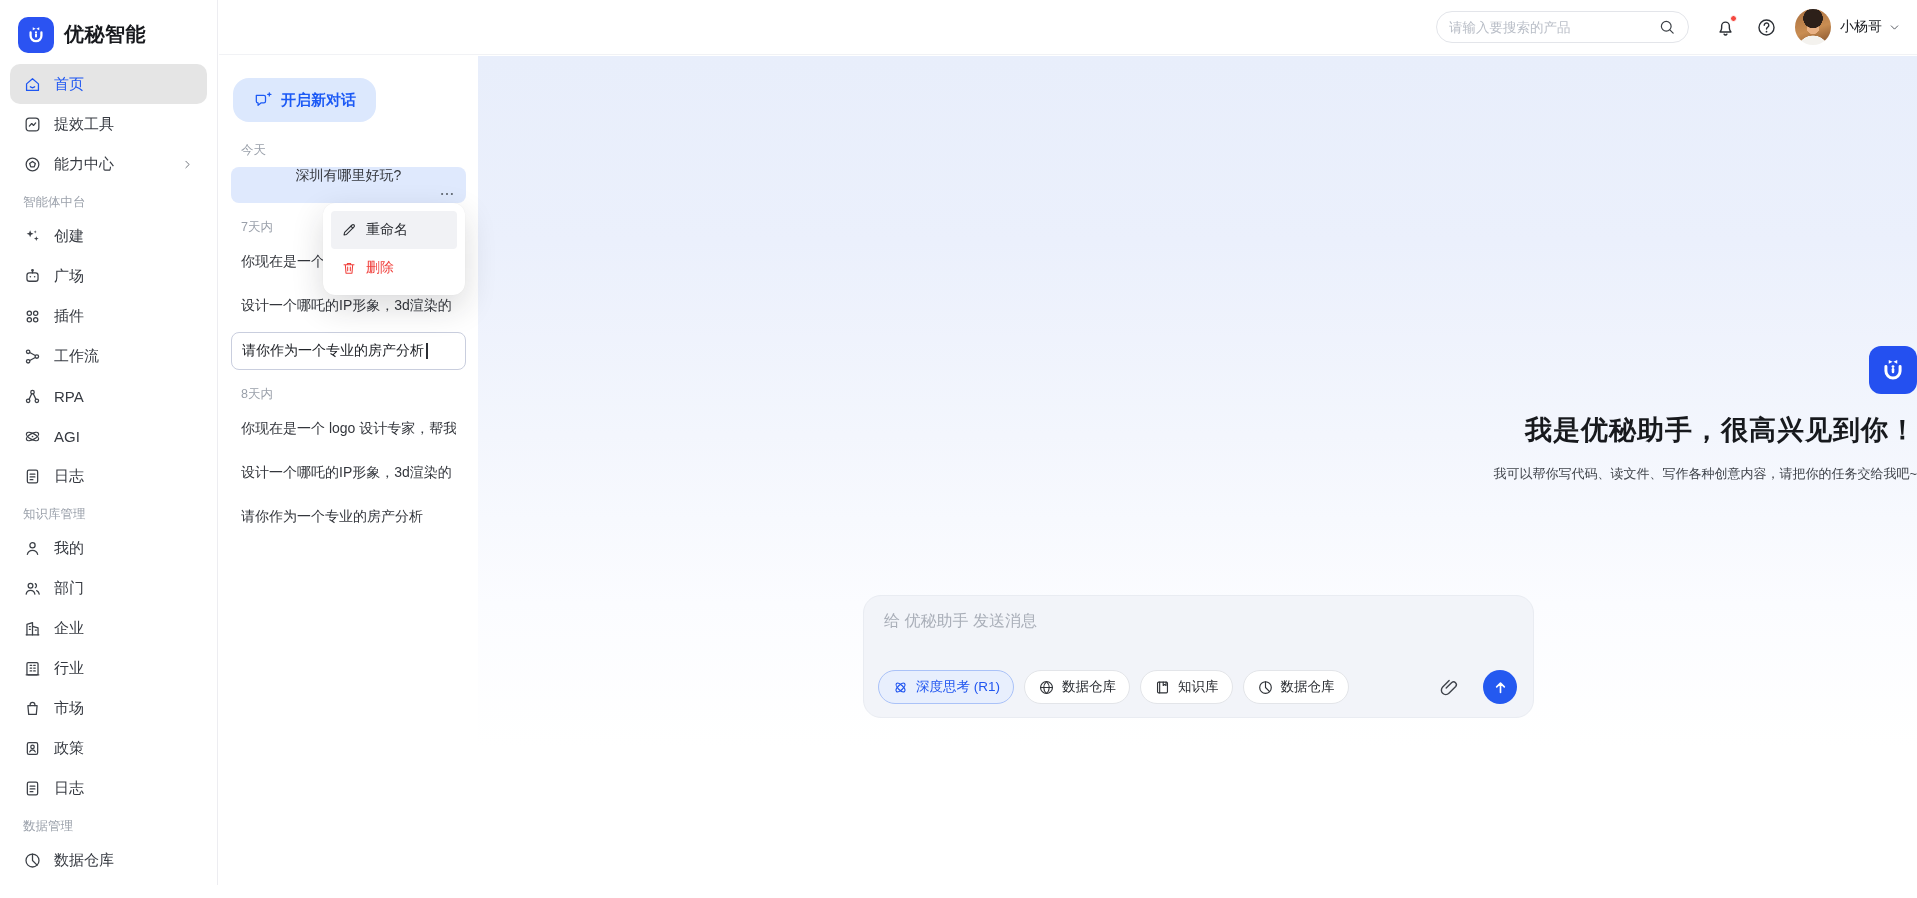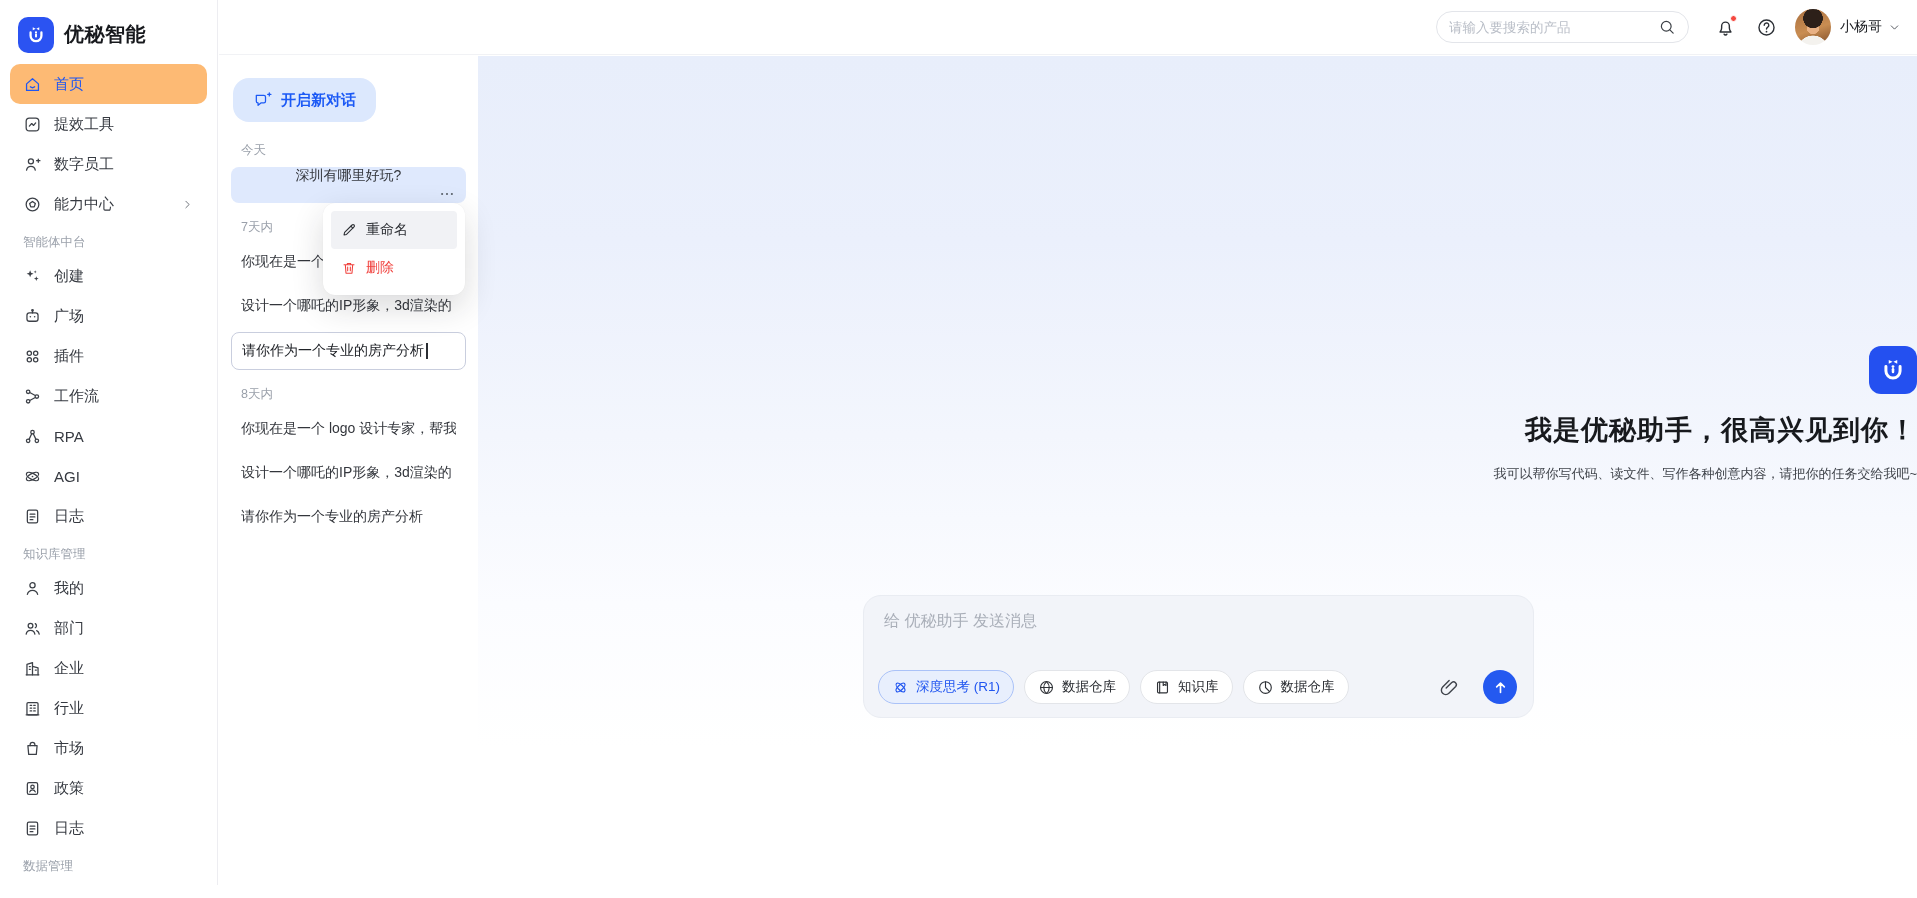--- a/index.html
+++ b/index.html
@@ -10,21 +10,21 @@
   
   .sidebar { position:absolute; left:0; top:0; bottom:13px; width:218px; background:#fff; border-right:1px solid #ededf1; overflow:hidden; z-index:5; }
   .logo-row { display:flex; align-items:center; gap:10px; padding:13px 0 0 18px; height:56px; }
   .logo-badge { width:36px; height:36px; border-radius:10px; background:#2b53f2; display:flex; align-items:center; justify-content:center; flex:0 0 auto; }
   .logo-badge svg { width:26px; height:26px; }
   .brand-name { font-size:20px; font-weight:700; color:#17191d; letter-spacing:.5px; white-space:nowrap; }
   .nav { padding:8px 10px 0 10px; }
   .nav-item { height:40px; display:flex; align-items:center; gap:12px; padding:0 13px; border-radius:10px; font-size:15px; color:#363a41; white-space:nowrap; cursor:default; }
   .nav-item .ic { width:19px; height:19px; color:#3c4047; flex:0 0 auto; display:flex; }
   .nav-item .ic svg { width:100%; height:100%; }
-  .nav-item.active { background:#fdba74; color:#1f57f2; font-weight:500; }
+  .nav-item.active { background:#e5e5e5; color:#1f57f2; font-weight:500; }
   .nav-item.active .ic { color:#1f57f2; }
   .nav-item .chev { margin-left:auto; width:13px; height:13px; color:#5c6168; display:flex; }
   .section-label { height:32px; display:flex; align-items:flex-end; padding:0 13px 5px; font-size:12.5px; color:#9ba1ab; white-space:nowrap; }
 
   
   .topbar { position:absolute; left:219px; top:0; right:0; height:55px; background:#fff; border-bottom:1px solid #f1f2f5; display:flex; align-items:center; justify-content:flex-end; padding-right:16px; z-index:4; }
   .search-box { width:253px; height:32px; border:1px solid #e3e5ea; border-radius:16px; display:flex; align-items:center; padding:0 12px; background:#fff; }
   .search-box input { border:none; outline:none; flex:1; font-size:13.5px; color:#43464d; background:transparent; font-family:inherit; }
   .search-box input::placeholder { color:#b9bec7; }
   .search-box .ic { width:18px; height:18px; color:#3c4046; display:flex; }
@@ -115,30 +115,20 @@
             <svg viewBox="0 0 24 24" fill="none" stroke="currentColor" stroke-width="1.6" stroke-linecap="round" stroke-linejoin="round" style="width:100%;height:100%">
               <rect x="4" y="4" width="16" height="16" rx="4"></rect>
               <path d="M8 14l3-3.2 2.4 2.4 2.6-3.2"></path>
             </svg>
           </span>
         <span>提效工具</span>
       </div>
       <div class="nav-item">
         <span class="ic">
             <svg viewBox="0 0 24 24" fill="none" stroke="currentColor" stroke-width="1.6" stroke-linecap="round" stroke-linejoin="round" style="width:100%;height:100%">
-              <circle cx="10" cy="8" r="3.2"></circle>
-              <path d="M4.5 19c.7-3 2.9-4.6 5.5-4.6s4.8 1.6 5.5 4.6"></path>
-              <path d="M17.2 7.2h4.2M19.3 5.1v4.2"></path>
-            </svg>
-          </span>
-        <span>数字员工</span>
-      </div>
-      <div class="nav-item">
-        <span class="ic">
-            <svg viewBox="0 0 24 24" fill="none" stroke="currentColor" stroke-width="1.6" stroke-linecap="round" stroke-linejoin="round" style="width:100%;height:100%">
               <circle cx="12" cy="12" r="8"></circle>
               <path d="M12 8.2l3.6 2.6-1.4 4.2h-4.4l-1.4-4.2z"></path>
             </svg>
           </span>
         <span>能力中心</span>
         <span class="chev">
             <svg viewBox="0 0 24 24" fill="none" stroke="currentColor" stroke-width="1.6" stroke-linecap="round" stroke-linejoin="round" style="width:100%;height:100%">
               <path d="M9 6l6 6-6 6"></path>
             </svg>
           </span>

